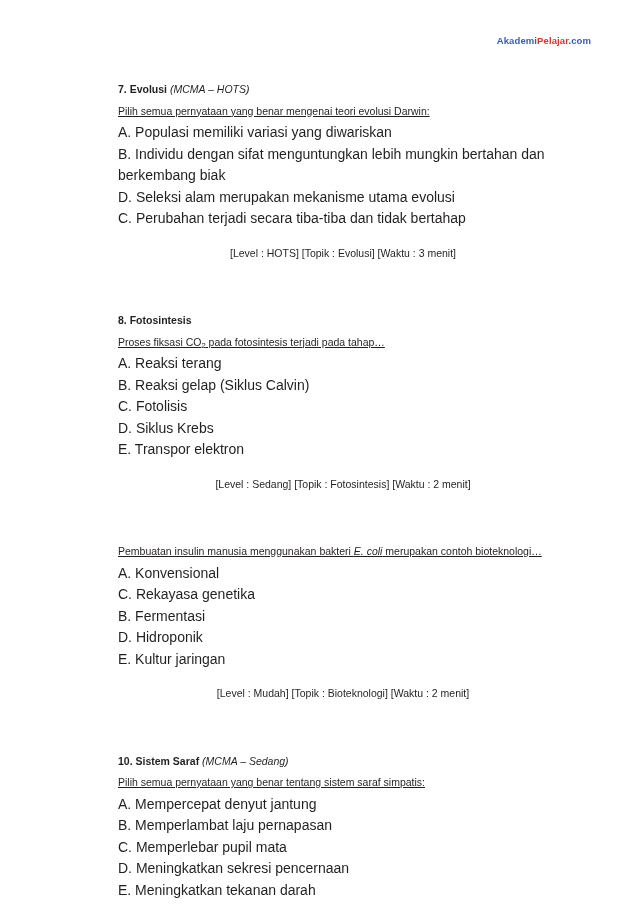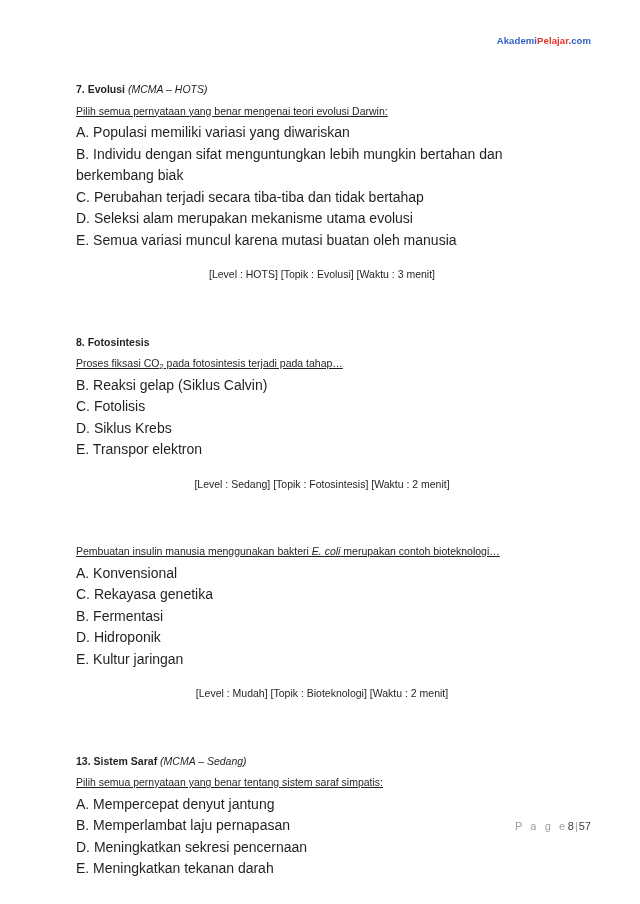--- a/index.html
+++ b/index.html
@@ -40,21 +40,21 @@
   .brand-c { color: #2f5fc4; }
 
   
   .content {
     position: absolute;
     top: 79px;
     left: 76px;
     width: 492px;
   }
 
-  .qblock { margin-bottom: 46px; }
+  .qblock { margin-bottom: 46px; margin-left: 42px; }
   .qblock:last-of-type { margin-bottom: 0; }
 
   .q-heading {
     font-size: 10.5px;
     font-weight: bold;
     line-height: 21.5px;
     margin: 0;
     white-space: nowrap;
   }
   .q-heading .tag {
@@ -124,55 +124,53 @@
     <span class="brand-a">Akademi</span><span class="brand-b">Pelajar</span><span class="brand-c">.com</span>
   </div>
 
   <div class="content">
 
     <div class="qblock">
       <p class="q-heading"><span>7. Evolusi</span> <span class="tag">(MCMA – HOTS)</span></p>
       <p class="q-stem"><span>Pilih semua pernyataan yang benar mengenai teori evolusi Darwin:</span></p>
       <p class="q-option">A. Populasi memiliki variasi yang diwariskan</p>
       <p class="q-option">B. Individu dengan sifat menguntungkan lebih mungkin bertahan dan berkembang biak</p>
+      <p class="q-option">D. Seleksi alam merupakan mekanisme utama evolusi</p>
       <p class="q-option">C. Perubahan terjadi secara tiba-tiba dan tidak bertahap</p>
-      <p class="q-option">D. Seleksi alam merupakan mekanisme utama evolusi</p>
-      <p class="q-option">E. Semua variasi muncul karena mutasi buatan oleh manusia</p>
       <p class="q-meta">[Level : HOTS] [Topik : Evolusi] [Waktu : 3 menit]</p>
     </div>
 
     <div class="qblock">
       <p class="q-heading"><span>8. Fotosintesis</span></p>
       <p class="q-stem"><span>Proses fiksasi CO</span><sub>2</sub><span> pada fotosintesis terjadi pada tahap…</span></p>
+      <p class="q-option">A. Reaksi terang</p>
       <p class="q-option">B. Reaksi gelap (Siklus Calvin)</p>
       <p class="q-option">C. Fotolisis</p>
       <p class="q-option">D. Siklus Krebs</p>
       <p class="q-option">E. Transpor elektron</p>
       <p class="q-meta">[Level : Sedang] [Topik : Fotosintesis] [Waktu : 2 menit]</p>
     </div>
 
     <div class="qblock">
       <p class="q-stem"><span>Pembuatan insulin manusia menggunakan bakteri </span><span class="sci">E. coli</span><span> merupakan contoh bioteknologi…</span></p>
       <p class="q-option">A. Konvensional</p>
       <p class="q-option">C. Rekayasa genetika</p>
       <p class="q-option">B. Fermentasi</p>
       <p class="q-option">D. Hidroponik</p>
       <p class="q-option">E. Kultur jaringan</p>
       <p class="q-meta">[Level : Mudah] [Topik : Bioteknologi] [Waktu : 2 menit]</p>
     </div>
 
     <div class="qblock">
-      <p class="q-heading"><span>13. Sistem Saraf</span> <span class="tag">(MCMA – Sedang)</span></p>
+      <p class="q-heading"><span>10. Sistem Saraf</span> <span class="tag">(MCMA – Sedang)</span></p>
       <p class="q-stem"><span>Pilih semua pernyataan yang benar tentang sistem saraf simpatis:</span></p>
       <p class="q-option">A. Mempercepat denyut jantung</p>
       <p class="q-option">B. Memperlambat laju pernapasan</p>
+      <p class="q-option">C. Memperlebar pupil mata</p>
       <p class="q-option">D. Meningkatkan sekresi pencernaan</p>
       <p class="q-option">E. Meningkatkan tekanan darah</p>
 
     </div>
 
   </div>
 
-  <div class="footer">
-    <span class="pg-word">P a g e</span><span class="pg-num">8</span><span class="pg-sep">|</span><span class="pg-num">57</span>
-  </div>
 
 </div>
 
 </body></html>

